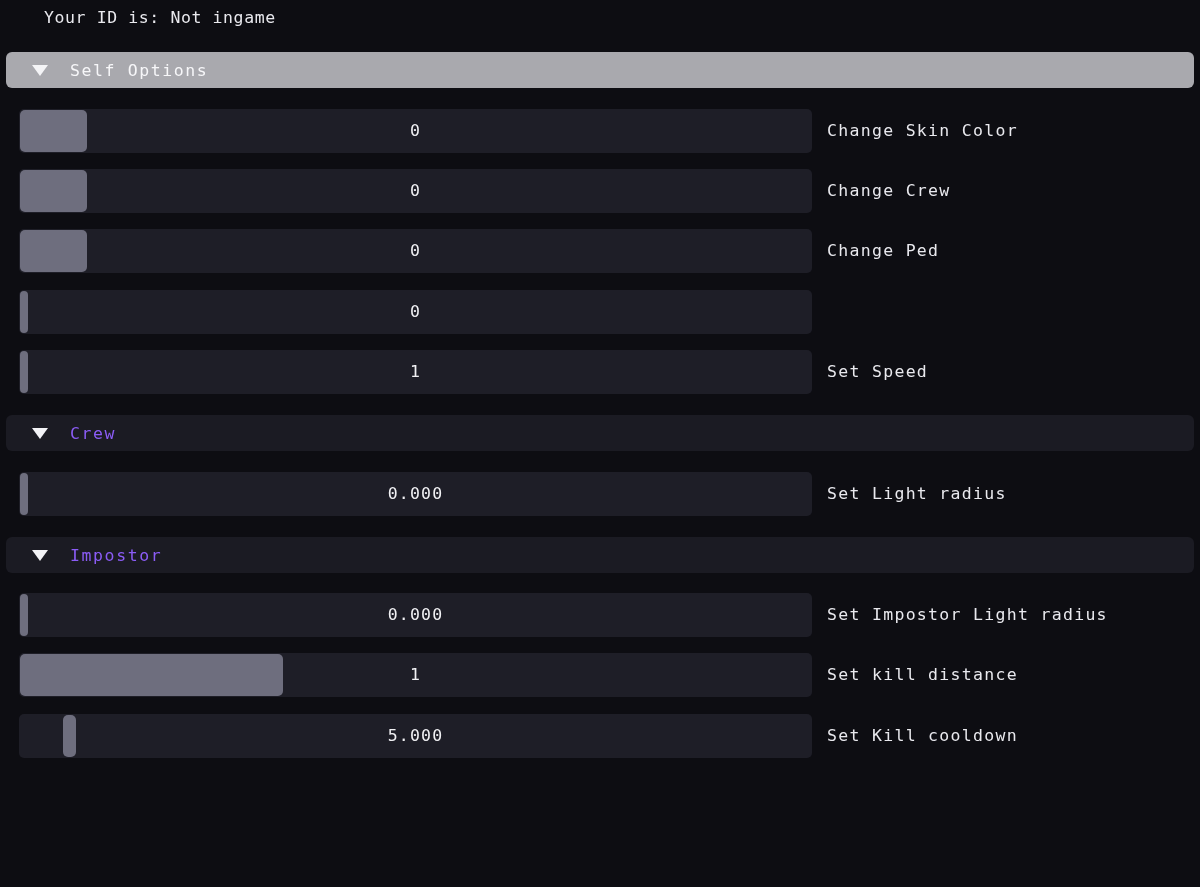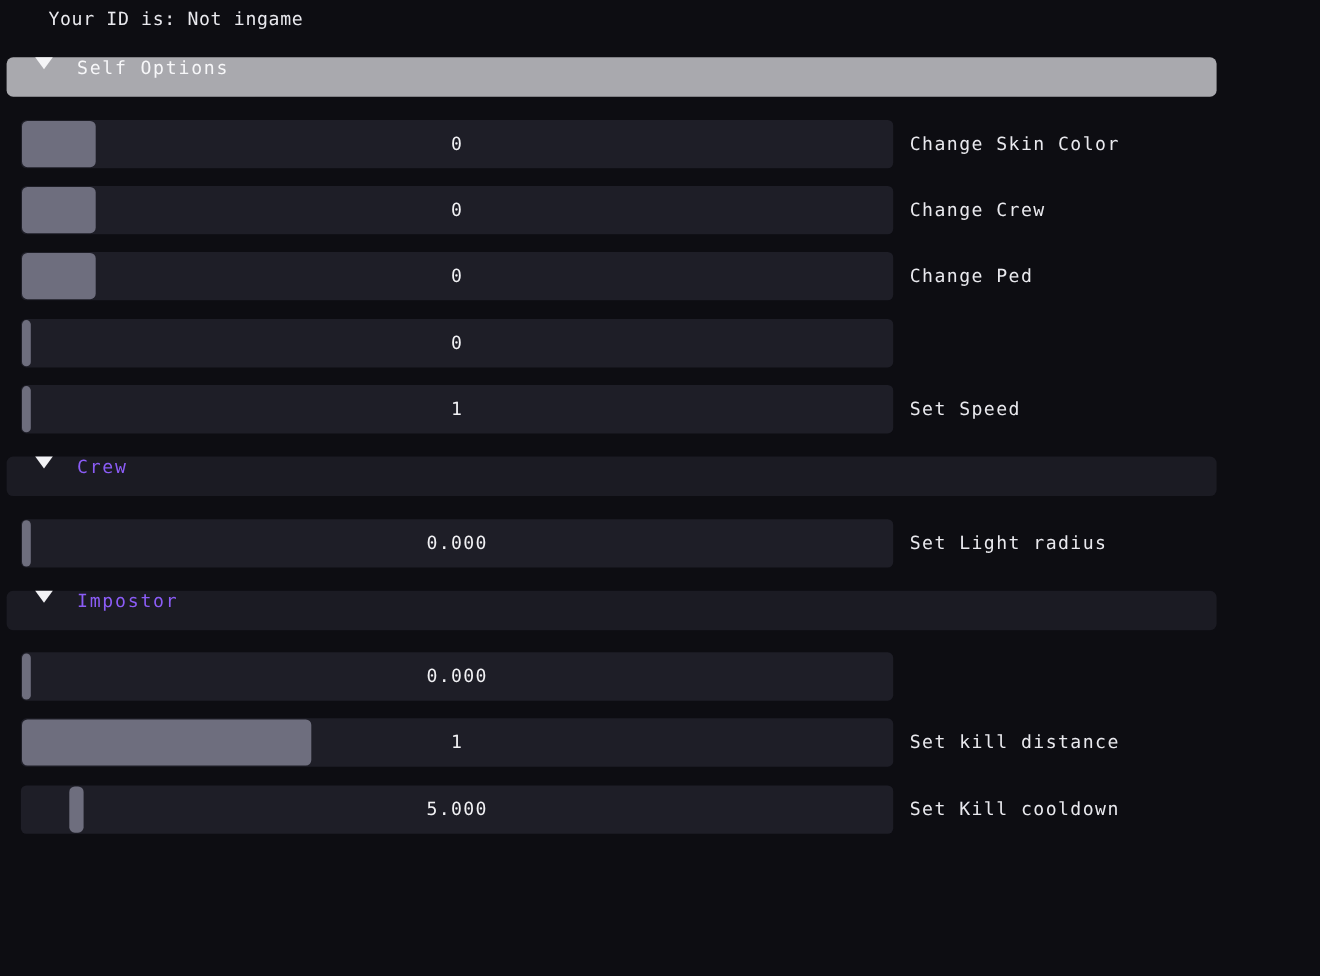--- a/index.html
+++ b/index.html
@@ -35,24 +35,24 @@
     color: #e9e9ee;
     white-space: nowrap;
     margin-left: 32px;
   }
 
   
   .section-header {
     position: absolute;
     left: 6px;
     height: 36px;
-    width: 1100px;
+    width: 1188px;
     border-radius: 6px;
     display: flex;
-    align-items: flex-start;
+    align-items: center;
     box-sizing: border-box;
     padding-left: 26px;
     cursor: pointer;
     user-select: none;
   }
   .section-header.active {
     background: #a9a9ae;
   }
   .section-header.idle {
     background: #1b1b23;
@@ -187,20 +187,21 @@
       </div>
       <div class="section-header idle" style="top: 537px;">
         <span class="tri"></span>
         <span class="section-title">Impostor</span>
       </div>
       <div class="slider-row" style="top: 593px;">
         <div class="slider-track">
           <div class="slider-grab" style="left: 1px; width: 8px;"></div>
         </div>
         <div class="slider-value">0.000</div>
+        <div class="slider-label">Set Impostor Light radius</div>
       </div>
       <div class="slider-row" style="top: 653px;">
         <div class="slider-track">
           <div class="slider-grab" style="left: 1px; width: 263px;"></div>
         </div>
         <div class="slider-value">1</div>
         <div class="slider-label">Set kill distance</div>
       </div>
       <div class="slider-row" style="top: 714px;">
         <div class="slider-track">

